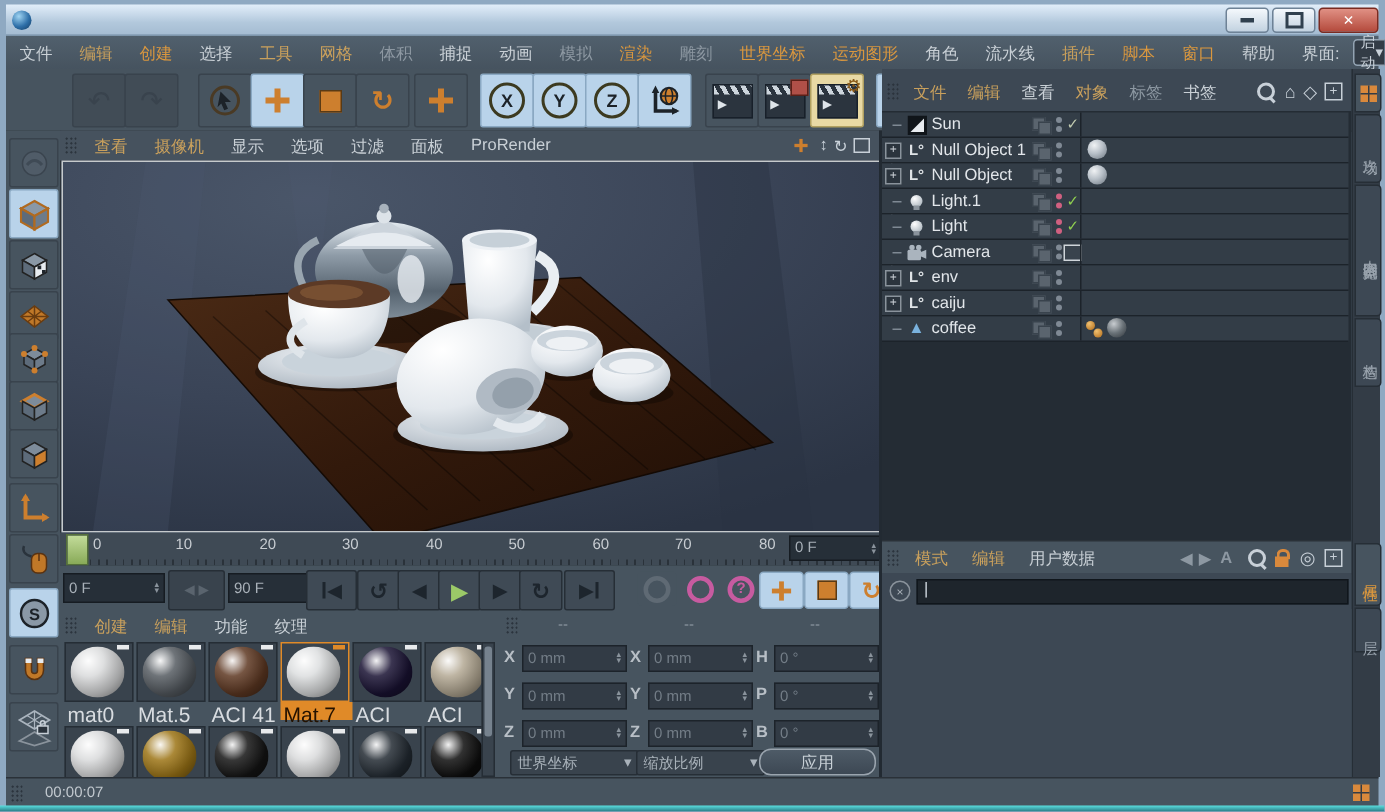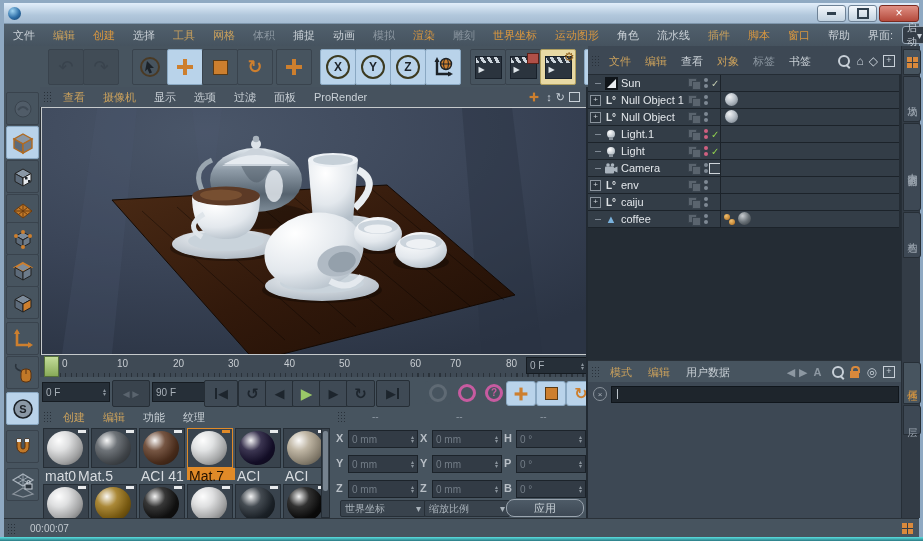--- a/index.html
+++ b/index.html
@@ -498,21 +498,21 @@
 
 <div class="a ruler">
   <div class="playhead"></div>
   <div class="ticks" style="left:20px"></div>
   <span class="tick" style="left:22px">0</span>
   <span class="tick" style="left:77px">10</span>
   <span class="tick" style="left:133px">20</span>
   <span class="tick" style="left:188px">30</span>
   <span class="tick" style="left:244px">40</span>
   <span class="tick" style="left:299px">50</span>
-  <span class="tick" style="left:370px">60</span>
+  <span class="tick" style="left:355px">60</span>
   <span class="tick" style="left:410px">70</span>
   <span class="tick" style="left:466px">80</span>
   <span class="tick" style="left:521px">90</span>
   <div class="spin" style="position:absolute;left:486px;top:2px;width:54px;height:15px">
     <span>0 F</span>
     <span class="spincol">
         <span>▴</span>
         <span>▾</span>
       </span>
   </div>
@@ -611,21 +611,21 @@
     </div>
   <div class="mat" style="left:195px;top:20px">
       <span class="ball" style="background-color: rgb(25, 18, 51);"></span>
       <span class="mtag"></span>
     </div>
   <div class="mat" style="left:243px;top:20px">
       <span class="ball" style="background-color: rgb(179, 168, 147);"></span>
       <span class="mtag"></span>
     </div>
   <span class="mlab" style="left:3px;top:60px">mat0</span>
-  <span class="mlab" style="left:36px;top:60px">Mat.5</span>
+  <span class="mlab" style="left:50px;top:60px">Mat.5</span>
   <span class="mlab" style="left:99px;top:60px">ACI 41</span>
   <span class="mlab sel" style="left:147px;top:60px">Mat.7</span>
   <span class="mlab" style="left:195px;top:60px">ACI 206</span>
   <span class="mlab" style="left:243px;top:60px">ACI 164</span>
   <div class="mat" style="left:3px;top:76px">
       <span class="ball" style="background-color: rgb(217, 218, 219);"></span>
       <span class="mtag"></span>
     </div>
   <div class="mat" style="left:51px;top:76px">
       <span class="ball" style="background-color: rgb(156, 116, 21);"></span>

